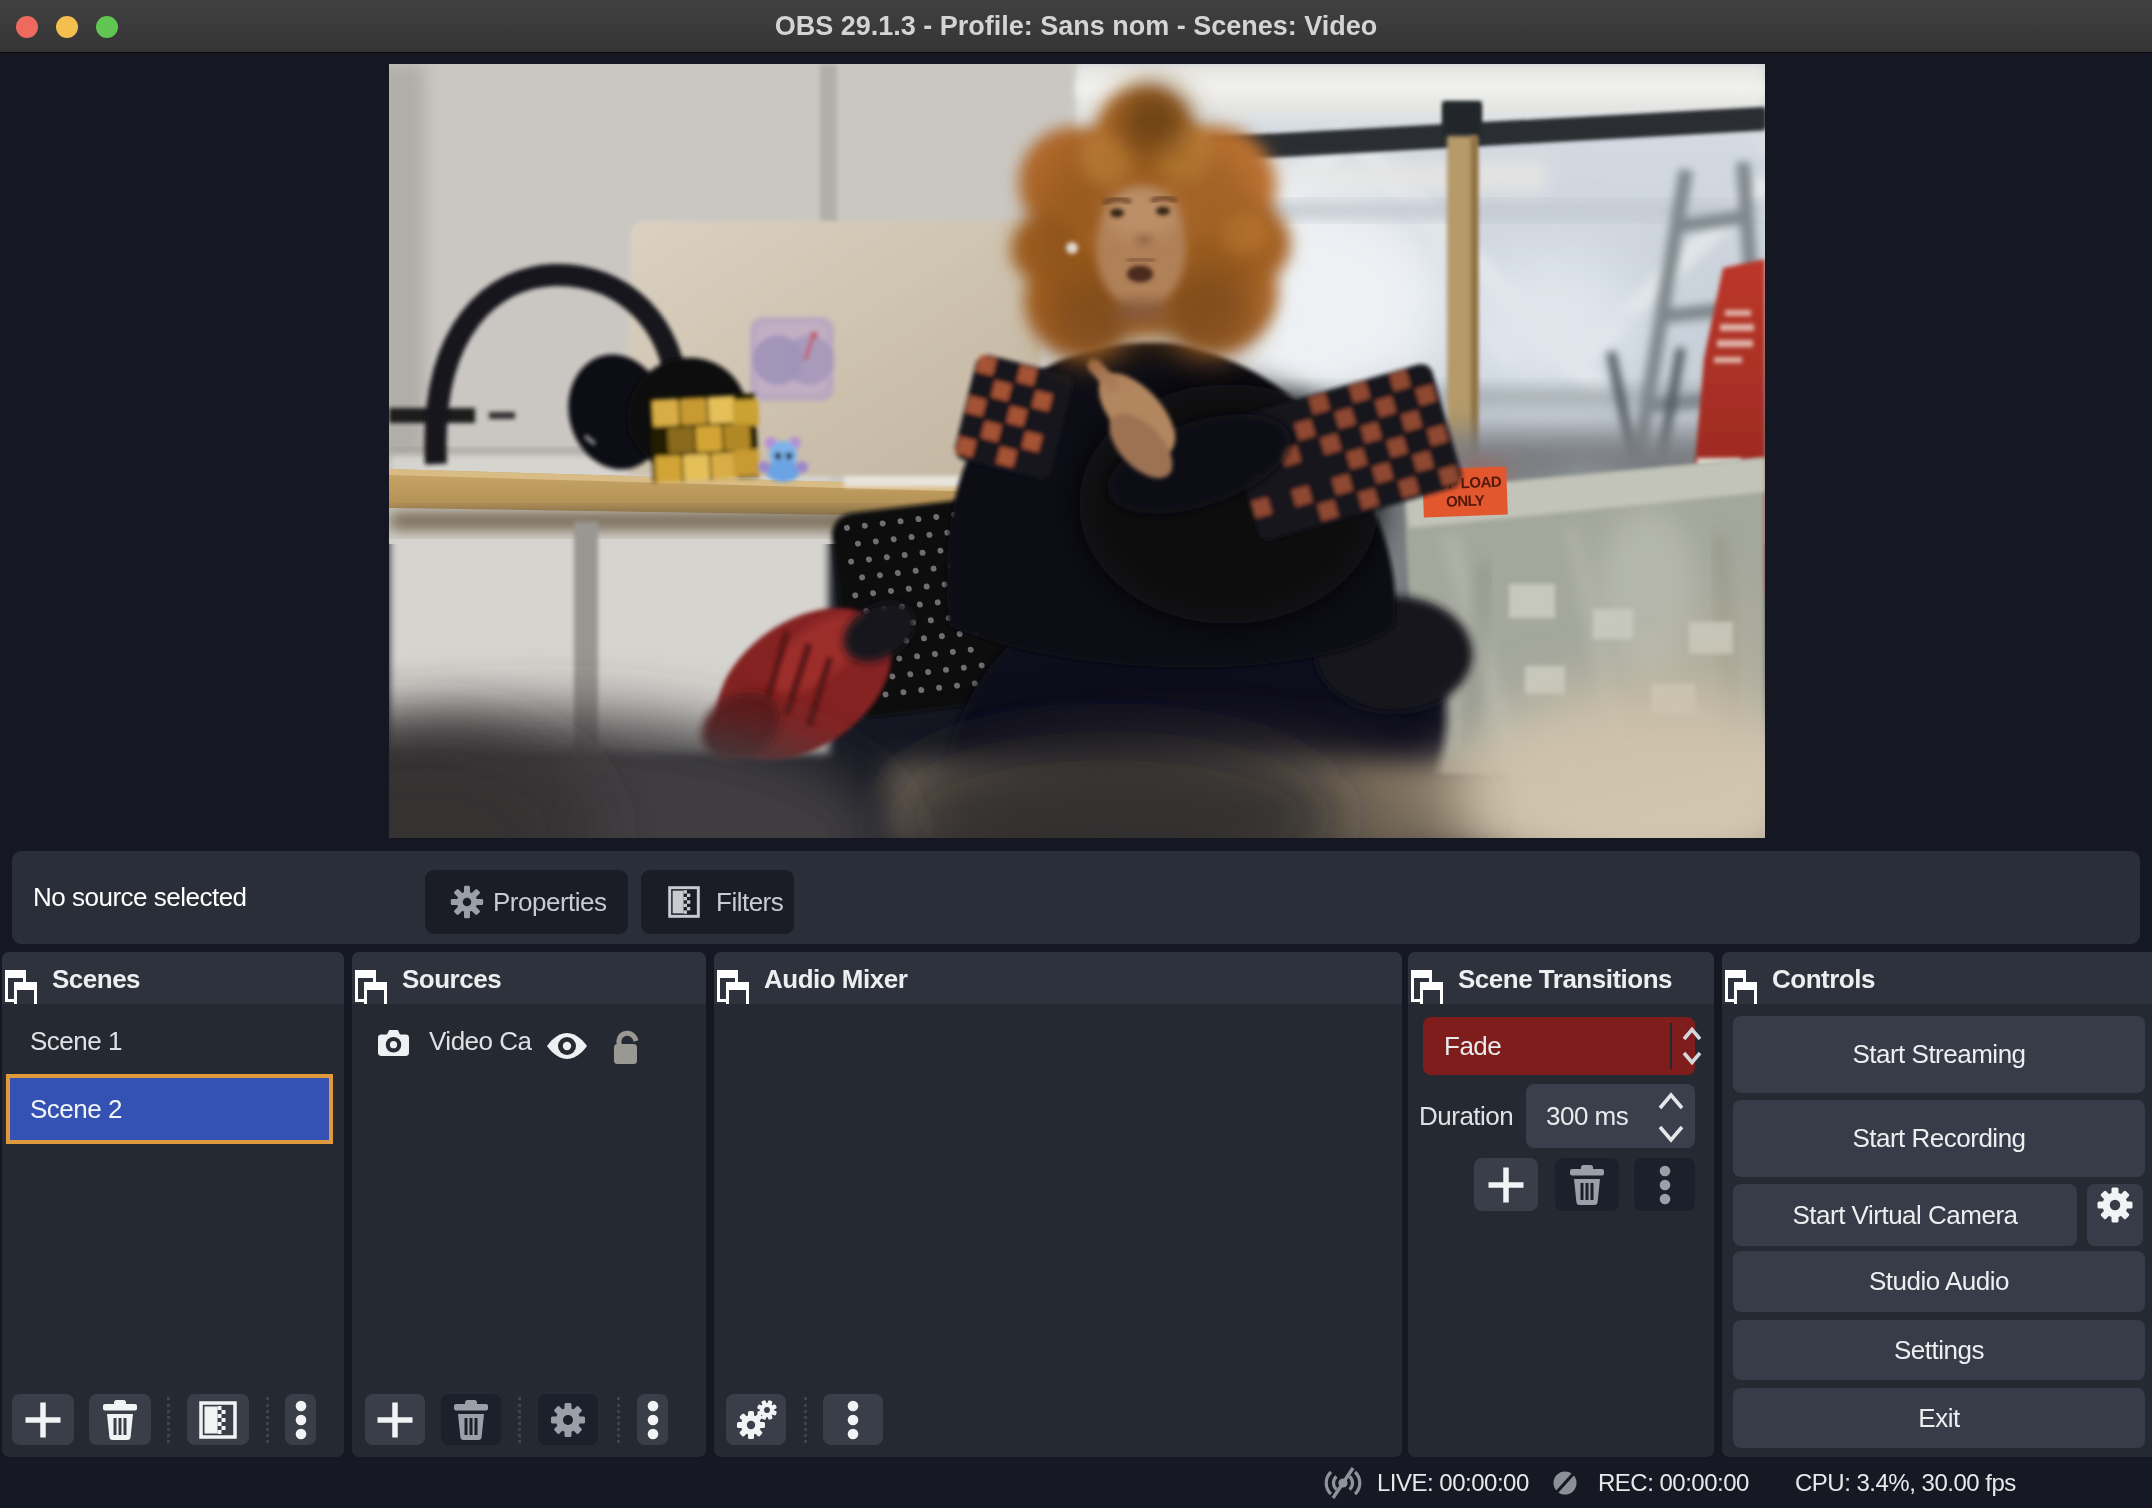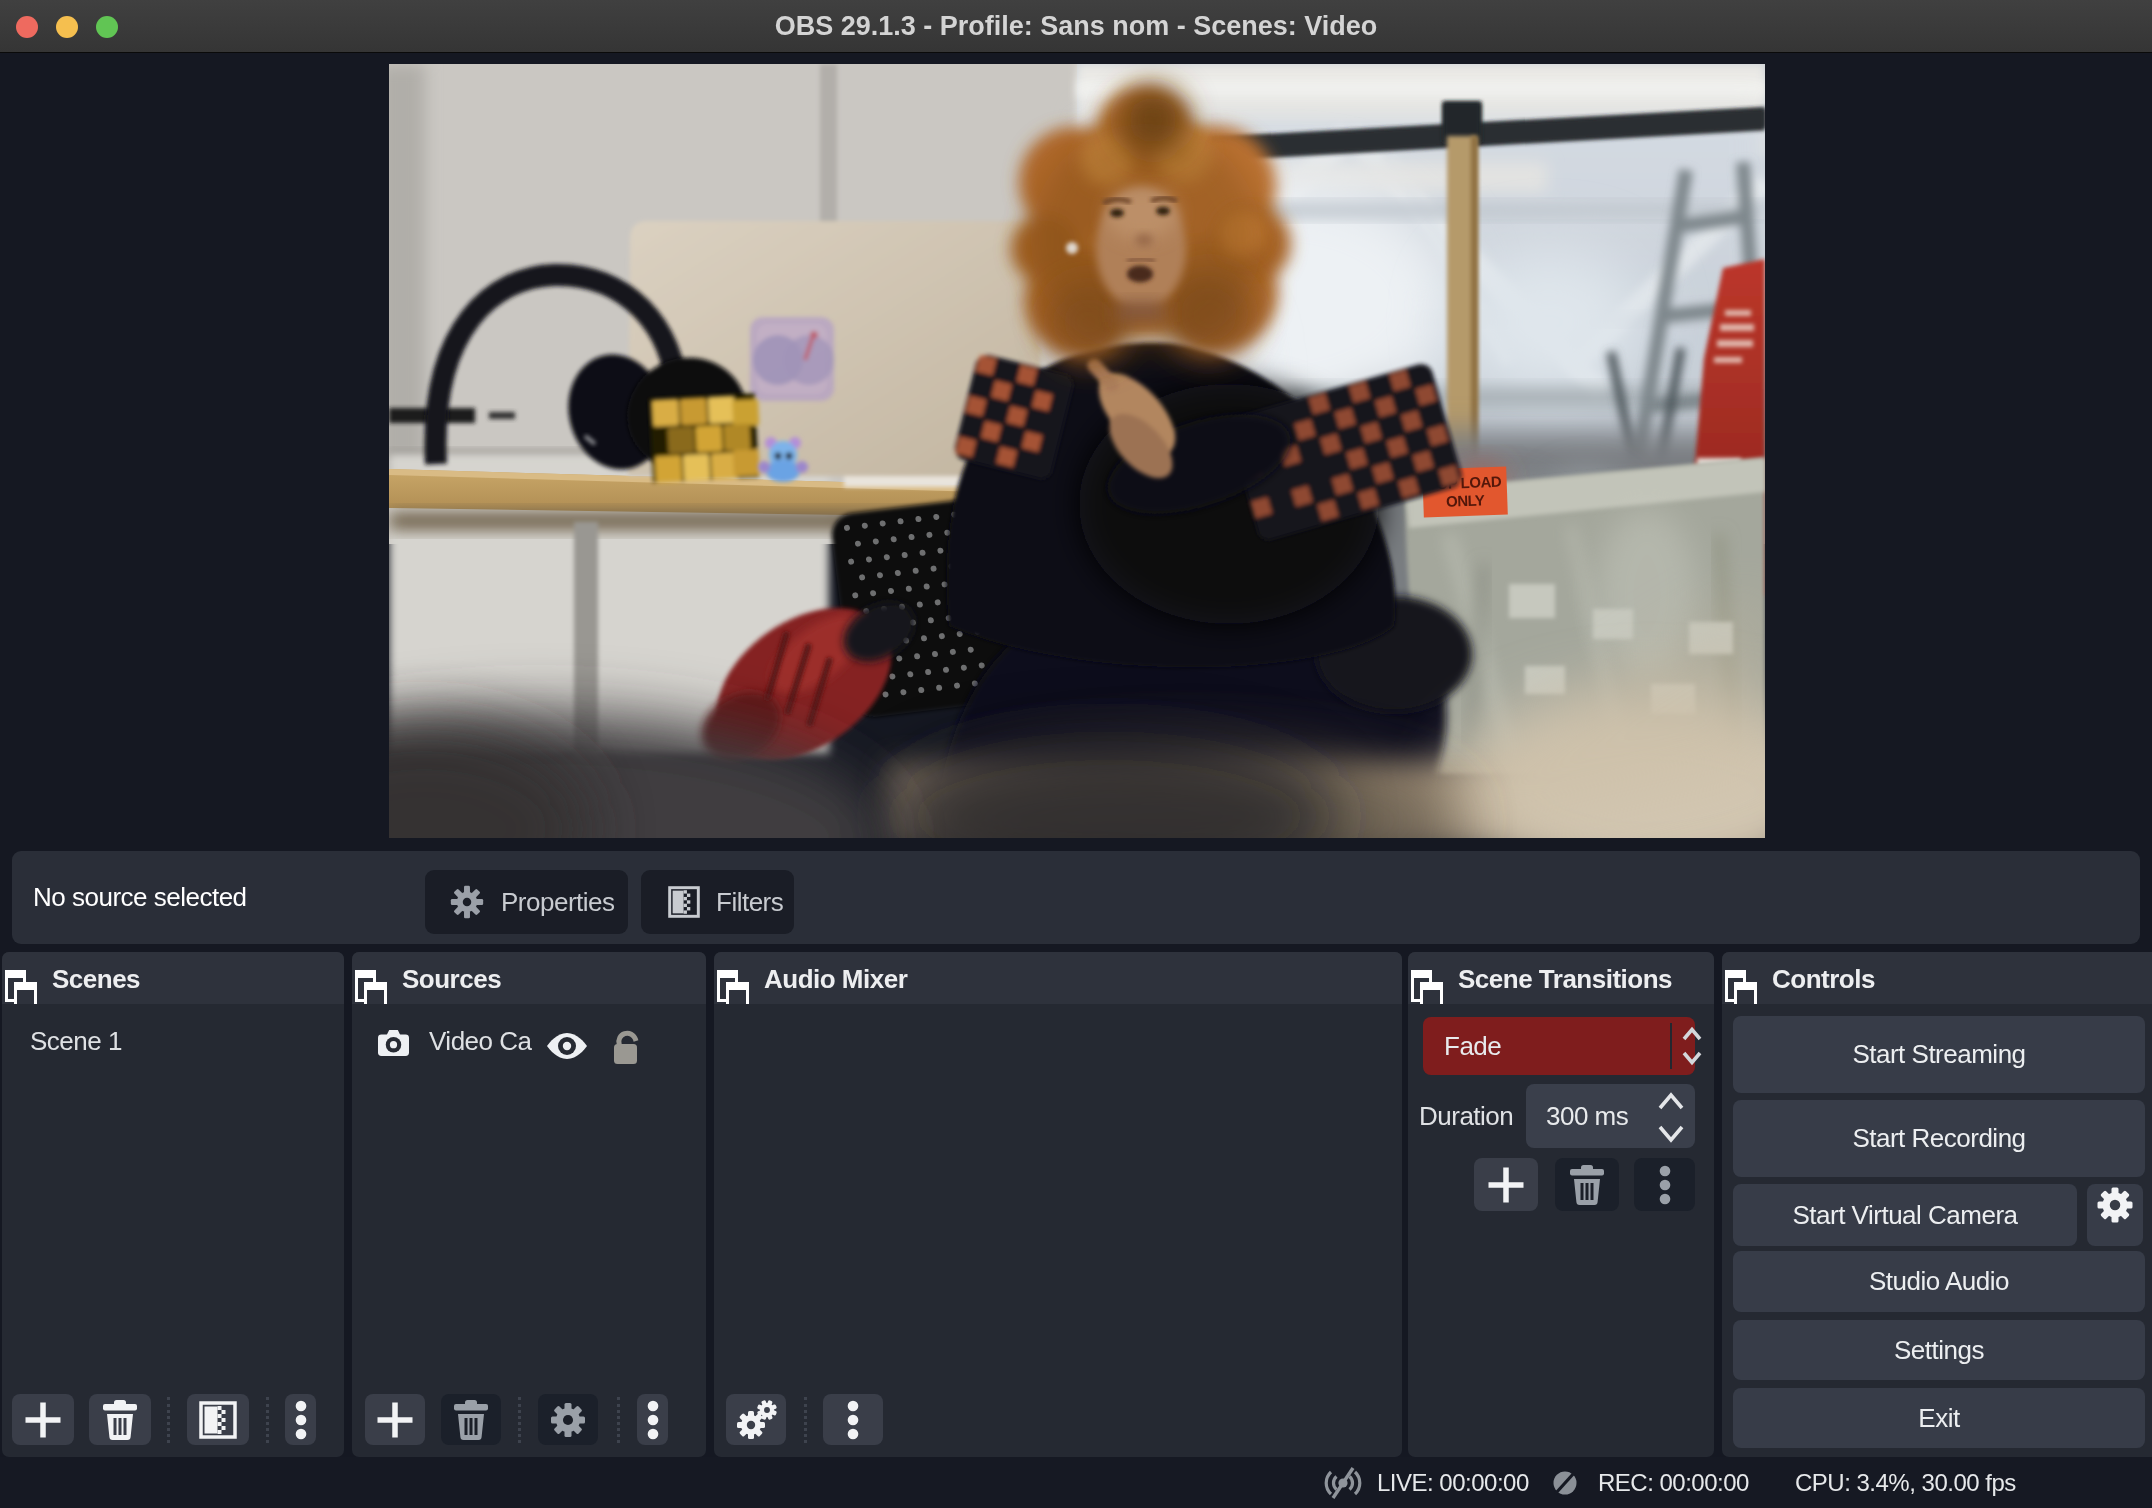--- a/index.html
+++ b/index.html
@@ -372,21 +372,21 @@
         <rect x="16.5" y="1" width="7" height="9" rx="1.5" fill="#9ba0a8" transform="rotate(0 20 20)"></rect>
         <rect x="16.5" y="1" width="7" height="9" rx="1.5" fill="#9ba0a8" transform="rotate(45 20 20)"></rect>
         <rect x="16.5" y="1" width="7" height="9" rx="1.5" fill="#9ba0a8" transform="rotate(90 20 20)"></rect>
         <rect x="16.5" y="1" width="7" height="9" rx="1.5" fill="#9ba0a8" transform="rotate(135 20 20)"></rect>
         <rect x="16.5" y="1" width="7" height="9" rx="1.5" fill="#9ba0a8" transform="rotate(180 20 20)"></rect>
         <rect x="16.5" y="1" width="7" height="9" rx="1.5" fill="#9ba0a8" transform="rotate(225 20 20)"></rect>
         <rect x="16.5" y="1" width="7" height="9" rx="1.5" fill="#9ba0a8" transform="rotate(270 20 20)"></rect>
         <rect x="16.5" y="1" width="7" height="9" rx="1.5" fill="#9ba0a8" transform="rotate(315 20 20)"></rect>
         <circle cx="20" cy="20" r="5" fill="#1a1d26"></circle>
       </svg>
-      <span style="margin-left:17px">Properties</span>
+      <span style="margin-left:9px">Properties</span>
     </div>
   <div class="tbtn" style="left:629px;width:153px">
       <svg width="32" height="32" viewBox="0 0 38 38" style="margin-left:27px">
         <rect x="2" y="2" width="34" height="34" fill="none" stroke="#c8cbd0" stroke-width="3.5"></rect>
         <rect x="5.5" y="5.5" width="13" height="27" fill="#c8cbd0"></rect>
         <rect x="18.5" y="5" width="4" height="4" fill="#c8cbd0"></rect>
         <rect x="22.5" y="9" width="4" height="4" fill="#c8cbd0"></rect>
         <rect x="18.5" y="13" width="4" height="4" fill="#c8cbd0"></rect>
         <rect x="22.5" y="17" width="4" height="4" fill="#c8cbd0"></rect>
         <rect x="18.5" y="21" width="4" height="4" fill="#c8cbd0"></rect>
@@ -402,20 +402,23 @@
       <span class="picon"><svg width="34" height="44" viewBox="0 0 34 44">
     <rect x="0" y="10" width="21" height="8" fill="#fff"></rect>
     <rect x="1.5" y="11.5" width="18" height="29" fill="none" stroke="#fff" stroke-width="3"></rect>
     <rect x="9" y="22" width="24" height="21" fill="#2e323c"></rect>
     <rect x="9" y="22" width="23" height="8" fill="#fff"></rect>
     <rect x="10.5" y="23.5" width="20" height="26" fill="none" stroke="#fff" stroke-width="3"></rect>
   </svg></span>
       <span class="ptitle">Scenes</span>
     </div>
   <div class="litem" style="left:28px;top:56px;height:66px;line-height:66px">Scene 1</div>
+  <div style="position:absolute;left:4px;top:122px;width:327px;height:70px;background:#3452b4;border:4px solid #e09a3d;box-sizing:border-box">
+    <div class="litem" style="left:20px;top:0;height:62px;line-height:62px;color:#f4f5f7">Scene 2</div>
+  </div>
   <div class="fbtn" style="left:10px;top:442px;width:62px;height:51px">
       <svg width="40" height="40" viewBox="0 0 40 40">
         <path d="M20 2.5v35M2.5 20h35" stroke="#f2f3f5" stroke-width="5.5"></path>
       </svg>
     </div>
   <div class="fbtn" style="left:87px;top:442px;width:62px;height:51px">
       <svg width="36" height="40" viewBox="0 0 36 40">
         <rect x="12" y="0" width="12" height="7" rx="2.5" fill="#f2f3f5"></rect>
         <rect x="1" y="4" width="34" height="6.5" rx="2" fill="#f2f3f5"></rect>
         <path d="M5 14h26l-2.4 23a3.2 3.2 0 0 1-3.2 3H10.6a3.2 3.2 0 0 1-3.2-3z" fill="#f2f3f5"></path>

